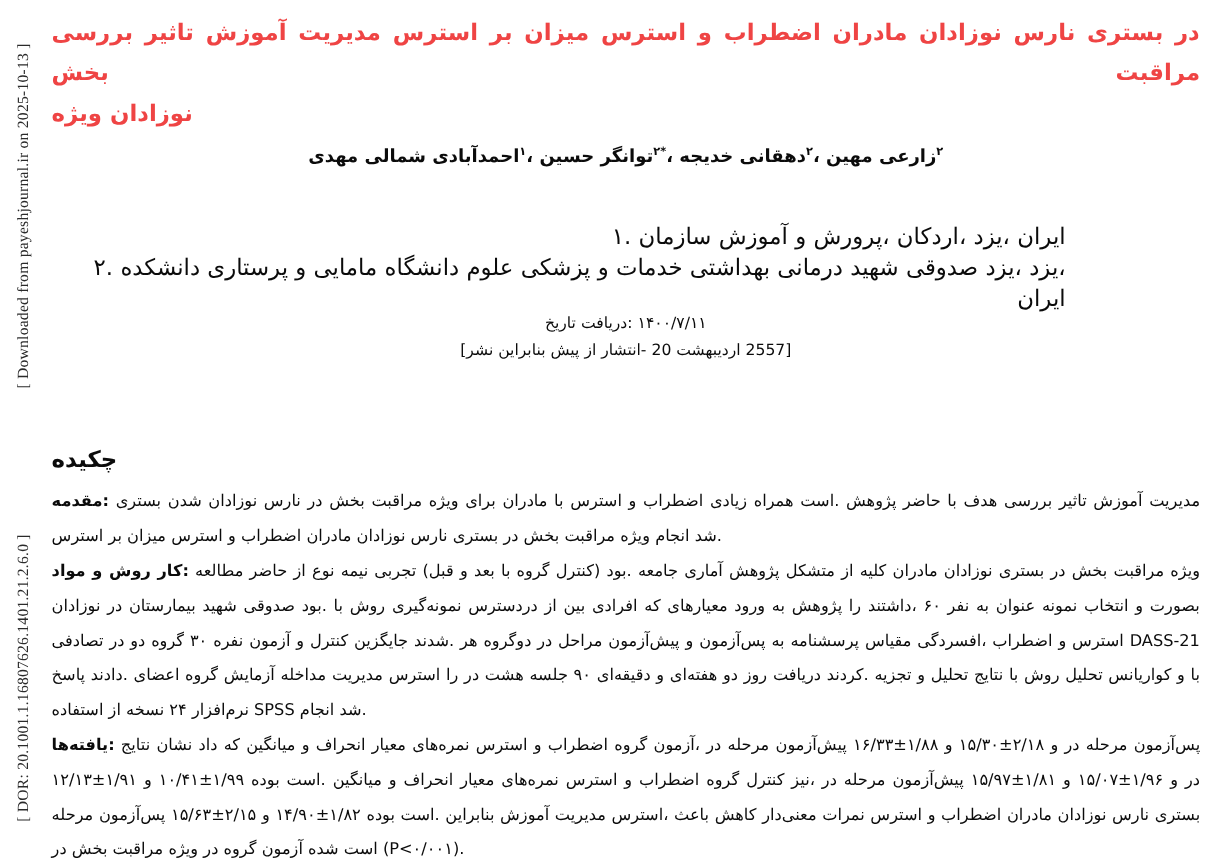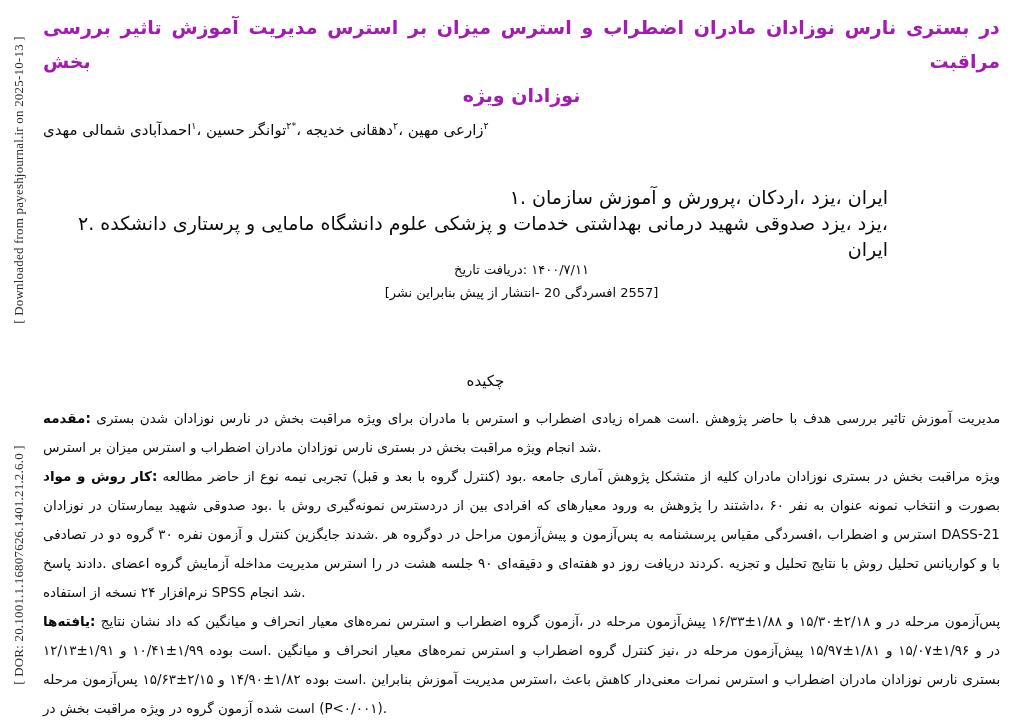--- a/index.html
+++ b/index.html
@@ -11,28 +11,28 @@
   .side-note {
     position:absolute; white-space:nowrap;
     font-family:"Liberation Serif","DejaVu Serif",serif;
     font-size:13px; color:#2a2a2a; letter-spacing:0.2px;
     transform:translate(-50%,-50%) rotate(-90deg);
   }
   #side-top    { left:19px; top:180px; }
   #side-bottom { left:19px; top:565px; }
   .content { position:absolute; left:43px; top:0; width:957px; height:722px; direction:ltr; }
   .block { position:absolute; width:100%; }
-  .title { top:10px; font-weight:bold; font-size:19px; line-height:34px; color:#a21caf; }
+  .title { top:10px; font-weight:bold; font-size:19px; line-height:34px; color:#ef4444; }
   .title .l1 { text-align:justify; text-align-last:justify; }
-  .title .l2 { text-align:center; }
-  .authors { top:121px; font-weight:normal; font-size:15px; }
+  .title .l2 { }
+  .authors { top:121px; text-align:center; font-weight:bold; font-size:15px; }
   sup { font-size:9.5px; line-height:0; }
   .affils { top:184px; text-align:right; padding-right:112px; font-size:19px; line-height:26px; }
   .dates  { top:259px; text-align:center; font-size:13px; line-height:22.5px; }
-  .abs-head { top:372px; text-align:center; padding-right:72px; font-weight:normal; font-size:15px; }
+  .abs-head { top:372px; text-align:left; padding-right:72px; font-weight:bold; font-size:19px; }
   .abs { top:404px; font-size:13.5px; line-height:29px; text-align:justify; }
   .abs p { margin:0; }
   .lead { font-weight:bold; }
   .tk { white-space:nowrap; }
 </style>
 </head>
 <body>
 
 <div class="side-note" id="side-top">[ Downloaded from payeshjournal.ir on 2025-10-13 ]</div>
 <div class="side-note" id="side-bottom">[ DOR: 20.1001.1.16807626.1401.21.2.6.0 ]</div>
@@ -46,21 +46,21 @@
 
   <div class="block authors"><span class="tk" dir="ltr">مهدی</span> <span class="tk" dir="ltr">شمالی</span> <span class="tk" dir="ltr">احمدآبادی<sup dir="ltr">۱</sup>،</span> <span class="tk" dir="ltr">حسین</span> <span class="tk" dir="ltr">توانگر<sup dir="ltr">۲*</sup>،</span> <span class="tk" dir="ltr">خدیجه</span> <span class="tk" dir="ltr">دهقانی<sup dir="ltr">۲</sup>،</span> <span class="tk" dir="ltr">مهین</span> <span class="tk" dir="ltr">زارعی<sup dir="ltr">۲</sup></span></div>
 
   <div class="block affils">
     <div><span class="tk" dir="ltr">۱.</span> <span class="tk" dir="ltr">سازمان</span> <span class="tk" dir="ltr">آموزش</span> <span class="tk" dir="ltr">و</span> <span class="tk" dir="ltr">پرورش،</span> <span class="tk" dir="ltr">اردکان،</span> <span class="tk" dir="ltr">یزد،</span> <span class="tk" dir="ltr">ایران</span></div>
     <div><span class="tk" dir="ltr">۲.</span> <span class="tk" dir="ltr">دانشکده</span> <span class="tk" dir="ltr">پرستاری</span> <span class="tk" dir="ltr">و</span> <span class="tk" dir="ltr">مامایی</span> <span class="tk" dir="ltr">دانشگاه</span> <span class="tk" dir="ltr">علوم</span> <span class="tk" dir="ltr">پزشکی</span> <span class="tk" dir="ltr">و</span> <span class="tk" dir="ltr">خدمات</span> <span class="tk" dir="ltr">بهداشتی</span> <span class="tk" dir="ltr">درمانی</span> <span class="tk" dir="ltr">شهید</span> <span class="tk" dir="ltr">صدوقی</span> <span class="tk" dir="ltr">یزد،</span> <span class="tk" dir="ltr">یزد،</span> <span class="tk" dir="ltr">ایران</span></div>
   </div>
 
   <div class="block dates">
     <div><span class="tk" dir="ltr">تاریخ</span> <span class="tk" dir="ltr">دریافت:</span> <span class="tk" dir="ltr">۱۴۰۰/۷/۱۱</span></div>
-    <div><span class="tk" dir="ltr">[نشر</span> <span class="tk" dir="ltr">بنابراین</span> <span class="tk" dir="ltr">پیش</span> <span class="tk" dir="ltr">از</span> <span class="tk" dir="ltr">انتشار-</span> <span class="tk" dir="ltr">20</span> <span class="tk" dir="ltr">افسردگی</span> <span class="tk" dir="ltr">2557]</span></div>
+    <div><span class="tk" dir="ltr">[نشر</span> <span class="tk" dir="ltr">بنابراین</span> <span class="tk" dir="ltr">پیش</span> <span class="tk" dir="ltr">از</span> <span class="tk" dir="ltr">انتشار-</span> <span class="tk" dir="ltr">20</span> <span class="tk" dir="ltr">اردیبهشت</span> <span class="tk" dir="ltr">2557]</span></div>
   </div>
 
   <div class="block abs-head"><span class="tk" dir="ltr">چکیده</span></div>
 
   <div class="block abs">
     <p><b class="lead"><span class="tk" dir="ltr">مقدمه:</span></b> <span><span class="tk" dir="ltr">بستری</span> <span class="tk" dir="ltr">شدن</span> <span class="tk" dir="ltr">نوزادان</span> <span class="tk" dir="ltr">نارس</span> <span class="tk" dir="ltr">در</span> <span class="tk" dir="ltr">بخش</span> <span class="tk" dir="ltr">مراقبت</span> <span class="tk" dir="ltr">ویژه</span> <span class="tk" dir="ltr">برای</span> <span class="tk" dir="ltr">مادران</span> <span class="tk" dir="ltr">با</span> <span class="tk" dir="ltr">استرس</span> <span class="tk" dir="ltr">و</span> <span class="tk" dir="ltr">اضطراب</span> <span class="tk" dir="ltr">زیادی</span> <span class="tk" dir="ltr">همراه</span> <span class="tk" dir="ltr">است.</span> <span class="tk" dir="ltr">پژوهش</span> <span class="tk" dir="ltr">حاضر</span> <span class="tk" dir="ltr">با</span> <span class="tk" dir="ltr">هدف</span> <span class="tk" dir="ltr">بررسی</span> <span class="tk" dir="ltr">تاثیر</span> <span class="tk" dir="ltr">آموزش</span> <span class="tk" dir="ltr">مدیریت</span> <span class="tk" dir="ltr">استرس</span> <span class="tk" dir="ltr">بر</span> <span class="tk" dir="ltr">میزان</span> <span class="tk" dir="ltr">استرس</span> <span class="tk" dir="ltr">و</span> <span class="tk" dir="ltr">اضطراب</span> <span class="tk" dir="ltr">مادران</span> <span class="tk" dir="ltr">نوزادان</span> <span class="tk" dir="ltr">نارس</span> <span class="tk" dir="ltr">بستری</span> <span class="tk" dir="ltr">در</span> <span class="tk" dir="ltr">بخش</span> <span class="tk" dir="ltr">مراقبت</span> <span class="tk" dir="ltr">ویژه</span> <span class="tk" dir="ltr">انجام</span> <span class="tk" dir="ltr">شد.</span></span></p>
     <p><b class="lead"><span class="tk" dir="ltr">مواد</span> <span class="tk" dir="ltr">و</span> <span class="tk" dir="ltr">روش</span> <span class="tk" dir="ltr">کار:</span></b> <span><span class="tk" dir="ltr">مطالعه</span> <span class="tk" dir="ltr">حاضر</span> <span class="tk" dir="ltr">از</span> <span class="tk" dir="ltr">نوع</span> <span class="tk" dir="ltr">نیمه</span> <span class="tk" dir="ltr">تجربی</span> <span class="tk" dir="ltr">(قبل</span> <span class="tk" dir="ltr">و</span> <span class="tk" dir="ltr">بعد</span> <span class="tk" dir="ltr">با</span> <span class="tk" dir="ltr">گروه</span> <span class="tk" dir="ltr">کنترل)</span> <span class="tk" dir="ltr">بود.</span> <span class="tk" dir="ltr">جامعه</span> <span class="tk" dir="ltr">آماری</span> <span class="tk" dir="ltr">پژوهش</span> <span class="tk" dir="ltr">متشکل</span> <span class="tk" dir="ltr">از</span> <span class="tk" dir="ltr">کلیه</span> <span class="tk" dir="ltr">مادران</span> <span class="tk" dir="ltr">نوزادان</span> <span class="tk" dir="ltr">بستری</span> <span class="tk" dir="ltr">در</span> <span class="tk" dir="ltr">بخش</span> <span class="tk" dir="ltr">مراقبت</span> <span class="tk" dir="ltr">ویژه</span> <span class="tk" dir="ltr">نوزادان</span> <span class="tk" dir="ltr">در</span> <span class="tk" dir="ltr">بیمارستان</span> <span class="tk" dir="ltr">شهید</span> <span class="tk" dir="ltr">صدوقی</span> <span class="tk" dir="ltr">بود.</span> <span class="tk" dir="ltr">با</span> <span class="tk" dir="ltr">روش</span> <span class="tk" dir="ltr">نمونه‌گیری</span> <span class="tk" dir="ltr">دردسترس</span> <span class="tk" dir="ltr">از</span> <span class="tk" dir="ltr">بین</span> <span class="tk" dir="ltr">افرادی</span> <span class="tk" dir="ltr">که</span> <span class="tk" dir="ltr">معیارهای</span> <span class="tk" dir="ltr">ورود</span> <span class="tk" dir="ltr">به</span> <span class="tk" dir="ltr">پژوهش</span> <span class="tk" dir="ltr">را</span> <span class="tk" dir="ltr">داشتند،</span> <span class="tk" dir="ltr">۶۰</span> <span class="tk" dir="ltr">نفر</span> <span class="tk" dir="ltr">به</span> <span class="tk" dir="ltr">عنوان</span> <span class="tk" dir="ltr">نمونه</span> <span class="tk" dir="ltr">انتخاب</span> <span class="tk" dir="ltr">و</span> <span class="tk" dir="ltr">بصورت</span> <span class="tk" dir="ltr">تصادفی</span> <span class="tk" dir="ltr">در</span> <span class="tk" dir="ltr">دو</span> <span class="tk" dir="ltr">گروه</span> <span class="tk" dir="ltr">۳۰</span> <span class="tk" dir="ltr">نفره</span> <span class="tk" dir="ltr">آزمون</span> <span class="tk" dir="ltr">و</span> <span class="tk" dir="ltr">کنترل</span> <span class="tk" dir="ltr">جایگزین</span> <span class="tk" dir="ltr">شدند.</span> <span class="tk" dir="ltr">هر</span> <span class="tk" dir="ltr">دوگروه</span> <span class="tk" dir="ltr">در</span> <span class="tk" dir="ltr">مراحل</span> <span class="tk" dir="ltr">پیش‌آزمون</span> <span class="tk" dir="ltr">و</span> <span class="tk" dir="ltr">پس‌آزمون</span> <span class="tk" dir="ltr">به</span> <span class="tk" dir="ltr">پرسشنامه</span> <span class="tk" dir="ltr">مقیاس</span> <span class="tk" dir="ltr">افسردگی،</span> <span class="tk" dir="ltr">اضطراب</span> <span class="tk" dir="ltr">و</span> <span class="tk" dir="ltr">استرس</span> <span class="tk" dir="ltr">DASS-21</span> <span class="tk" dir="ltr">پاسخ</span> <span class="tk" dir="ltr">دادند.</span> <span class="tk" dir="ltr">اعضای</span> <span class="tk" dir="ltr">گروه</span> <span class="tk" dir="ltr">آزمایش</span> <span class="tk" dir="ltr">مداخله</span> <span class="tk" dir="ltr">مدیریت</span> <span class="tk" dir="ltr">استرس</span> <span class="tk" dir="ltr">را</span> <span class="tk" dir="ltr">در</span> <span class="tk" dir="ltr">هشت</span> <span class="tk" dir="ltr">جلسه</span> <span class="tk" dir="ltr">۹۰</span> <span class="tk" dir="ltr">دقیقه‌ای</span> <span class="tk" dir="ltr">و</span> <span class="tk" dir="ltr">هفته‌ای</span> <span class="tk" dir="ltr">دو</span> <span class="tk" dir="ltr">روز</span> <span class="tk" dir="ltr">دریافت</span> <span class="tk" dir="ltr">کردند.</span> <span class="tk" dir="ltr">تجزیه</span> <span class="tk" dir="ltr">و</span> <span class="tk" dir="ltr">تحلیل</span> <span class="tk" dir="ltr">نتایج</span> <span class="tk" dir="ltr">با</span> <span class="tk" dir="ltr">روش</span> <span class="tk" dir="ltr">تحلیل</span> <span class="tk" dir="ltr">کواریانس</span> <span class="tk" dir="ltr">و</span> <span class="tk" dir="ltr">با</span> <span class="tk" dir="ltr">استفاده</span> <span class="tk" dir="ltr">از</span> <span class="tk" dir="ltr">نسخه</span> <span class="tk" dir="ltr">۲۴</span> <span class="tk" dir="ltr">نرم‌افزار</span> <span class="tk" dir="ltr">SPSS</span> <span class="tk" dir="ltr">انجام</span> <span class="tk" dir="ltr">شد.</span></span></p>
     <p><b class="lead"><span class="tk" dir="ltr">یافته‌ها:</span></b> <span><span class="tk" dir="ltr">نتایج</span> <span class="tk" dir="ltr">نشان</span> <span class="tk" dir="ltr">داد</span> <span class="tk" dir="ltr">که</span> <span class="tk" dir="ltr">میانگین</span> <span class="tk" dir="ltr">و</span> <span class="tk" dir="ltr">انحراف</span> <span class="tk" dir="ltr">معیار</span> <span class="tk" dir="ltr">نمره‌های</span> <span class="tk" dir="ltr">استرس</span> <span class="tk" dir="ltr">و</span> <span class="tk" dir="ltr">اضطراب</span> <span class="tk" dir="ltr">گروه</span> <span class="tk" dir="ltr">آزمون،</span> <span class="tk" dir="ltr">در</span> <span class="tk" dir="ltr">مرحله</span> <span class="tk" dir="ltr">پیش‌آزمون</span> <span class="tk" dir="ltr">۱۶/۳۳±۱/۸۸</span> <span class="tk" dir="ltr">و</span> <span class="tk" dir="ltr">۱۵/۳۰±۲/۱۸</span> <span class="tk" dir="ltr">و</span> <span class="tk" dir="ltr">در</span> <span class="tk" dir="ltr">مرحله</span> <span class="tk" dir="ltr">پس‌آزمون</span> <span class="tk" dir="ltr">۱۲/۱۳±۱/۹۱</span> <span class="tk" dir="ltr">و</span> <span class="tk" dir="ltr">۱۰/۴۱±۱/۹۹</span> <span class="tk" dir="ltr">بوده</span> <span class="tk" dir="ltr">است.</span> <span class="tk" dir="ltr">میانگین</span> <span class="tk" dir="ltr">و</span> <span class="tk" dir="ltr">انحراف</span> <span class="tk" dir="ltr">معیار</span> <span class="tk" dir="ltr">نمره‌های</span> <span class="tk" dir="ltr">استرس</span> <span class="tk" dir="ltr">و</span> <span class="tk" dir="ltr">اضطراب</span> <span class="tk" dir="ltr">گروه</span> <span class="tk" dir="ltr">کنترل</span> <span class="tk" dir="ltr">نیز،</span> <span class="tk" dir="ltr">در</span> <span class="tk" dir="ltr">مرحله</span> <span class="tk" dir="ltr">پیش‌آزمون</span> <span class="tk" dir="ltr">۱۵/۹۷±۱/۸۱</span> <span class="tk" dir="ltr">و</span> <span class="tk" dir="ltr">۱۵/۰۷±۱/۹۶</span> <span class="tk" dir="ltr">و</span> <span class="tk" dir="ltr">در</span> <span class="tk" dir="ltr">مرحله</span> <span class="tk" dir="ltr">پس‌آزمون</span> <span class="tk" dir="ltr">۱۵/۶۳±۲/۱۵</span> <span class="tk" dir="ltr">و</span> <span class="tk" dir="ltr">۱۴/۹۰±۱/۸۲</span> <span class="tk" dir="ltr">بوده</span> <span class="tk" dir="ltr">است.</span> <span class="tk" dir="ltr">بنابراین</span> <span class="tk" dir="ltr">آموزش</span> <span class="tk" dir="ltr">مدیریت</span> <span class="tk" dir="ltr">استرس،</span> <span class="tk" dir="ltr">باعث</span> <span class="tk" dir="ltr">کاهش</span> <span class="tk" dir="ltr">معنی‌دار</span> <span class="tk" dir="ltr">نمرات</span> <span class="tk" dir="ltr">استرس</span> <span class="tk" dir="ltr">و</span> <span class="tk" dir="ltr">اضطراب</span> <span class="tk" dir="ltr">مادران</span> <span class="tk" dir="ltr">نوزادان</span> <span class="tk" dir="ltr">نارس</span> <span class="tk" dir="ltr">بستری</span> <span class="tk" dir="ltr">در</span> <span class="tk" dir="ltr">بخش</span> <span class="tk" dir="ltr">مراقبت</span> <span class="tk" dir="ltr">ویژه</span> <span class="tk" dir="ltr">در</span> <span class="tk" dir="ltr">گروه</span> <span class="tk" dir="ltr">آزمون</span> <span class="tk" dir="ltr">شده</span> <span class="tk" dir="ltr">است</span> <span class="tk" dir="ltr">(P&lt;۰/۰۰۱).</span></span></p>
 
   </div>

